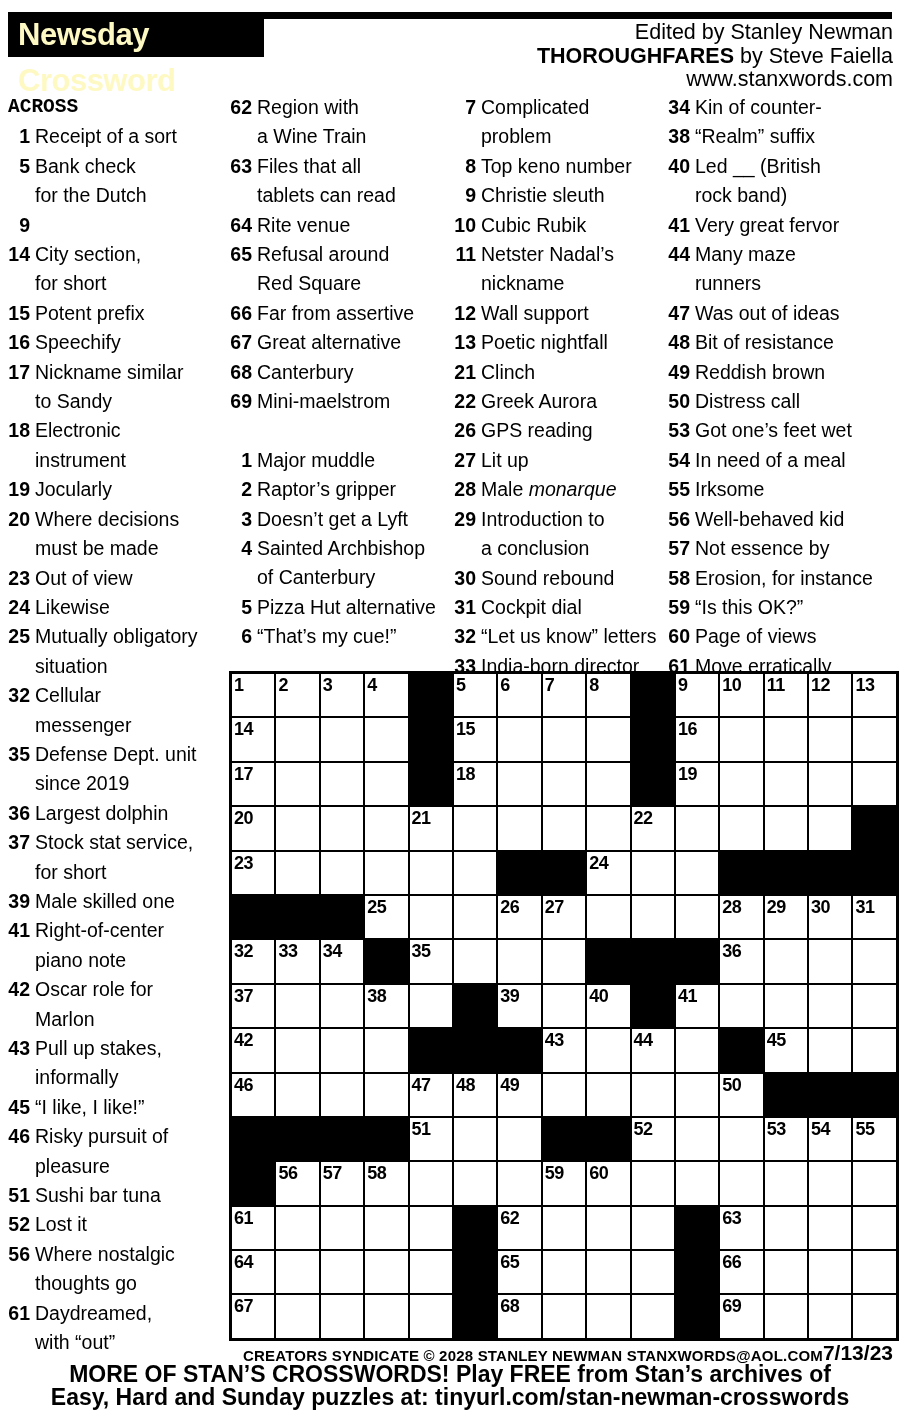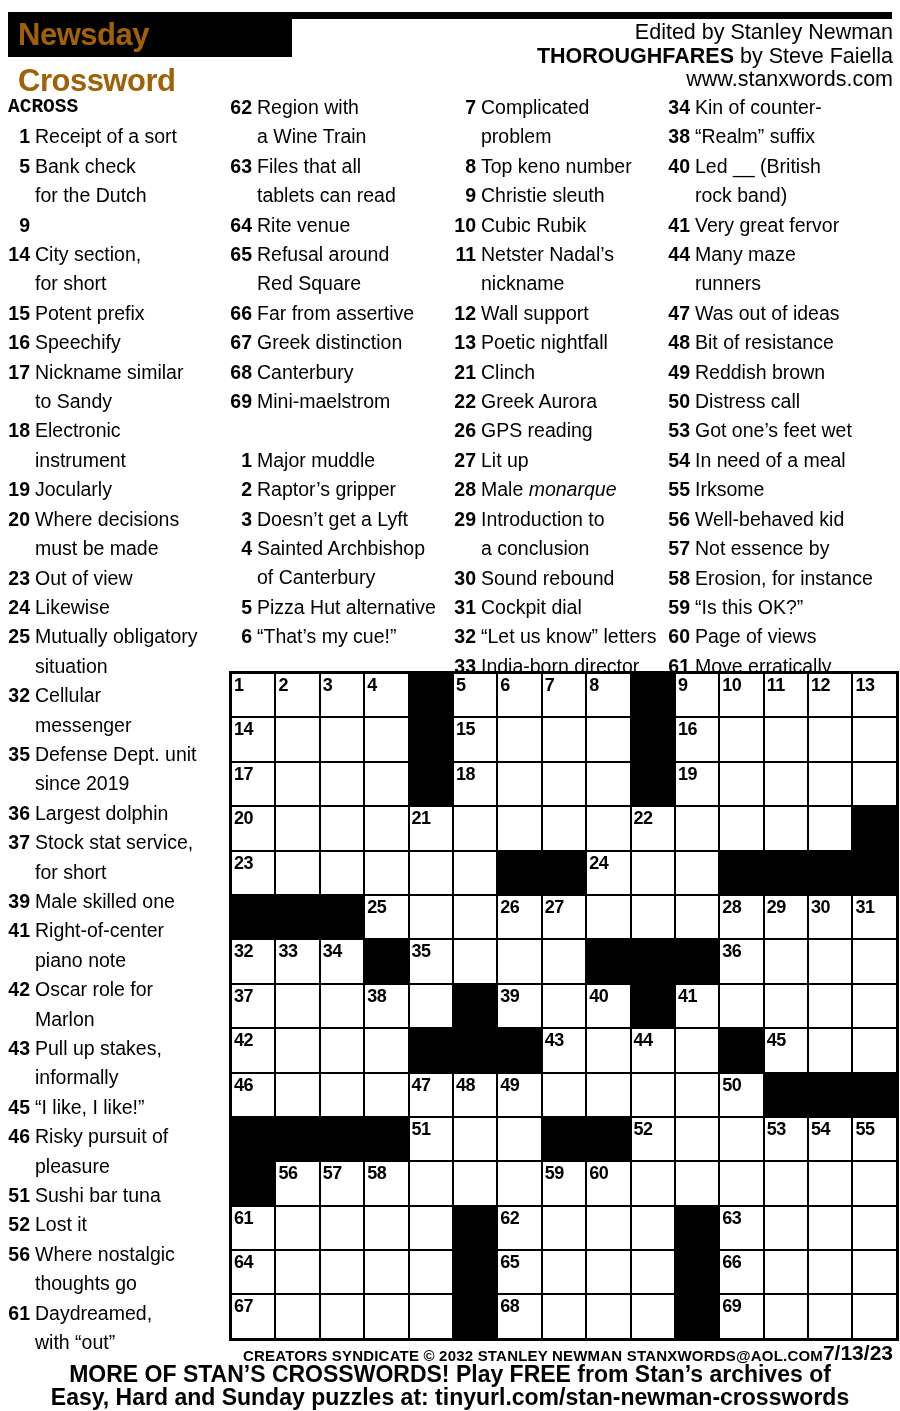--- a/index.html
+++ b/index.html
@@ -4,22 +4,22 @@
 <style>
   html,body { margin:0; padding:0; }
   body {
     width:900px; height:1411px; position:relative; overflow:hidden;
     background:#fff; color:#000;
     font-family:"Liberation Sans", sans-serif;
     -webkit-font-smoothing:antialiased;
   }
   .topbar { position:absolute; left:8px; top:12px; width:884px; height:7px; background:#000; }
   .title-box {
-    position:absolute; left:8px; top:12px; width:284px; height:45px;
-    background:#000; color:#a16207; font-weight:bold; font-size:31px;
+    position:absolute; left:8px; top:12px; width:256px; height:45px;
+    background:#000; color:#fef9c3; font-weight:bold; font-size:31px;
     line-height:46px; padding-left:10px; box-sizing:border-box; letter-spacing:-0.5px;
   }
   .header-right {
     position:absolute; right:7px; top:21px; text-align:right;
     font-size:21.5px; line-height:23.6px; white-space:nowrap;
   }
   .header-right .b { font-weight:bold; }
 
   .cluecol { position:absolute; top:93px; font-size:19.5px; line-height:29.4px; }
   #col1 { left:6px;   width:222px; }
@@ -199,21 +199,21 @@
     <div class="clue">
       <span class="cnum">65</span>
       <span class="ctext">Refusal around<br>Red Square</span>
     </div>
     <div class="clue">
       <span class="cnum">66</span>
       <span class="ctext">Far from assertive</span>
     </div>
     <div class="clue">
       <span class="cnum">67</span>
-      <span class="ctext">Greek distinction</span>
+      <span class="ctext">Great alternative</span>
     </div>
     <div class="clue">
       <span class="cnum">68</span>
       <span class="ctext">Canterbury</span>
     </div>
     <div class="clue">
       <span class="cnum">69</span>
       <span class="ctext">Mini-maelstrom</span>
     </div>
     <div class="spacer"></div>
@@ -746,16 +746,16 @@
     <div class="cell"></div>
     <div class="cell black"></div>
     <div class="cell">
       <span class="num">69</span>
     </div>
     <div class="cell"></div>
     <div class="cell"></div>
     <div class="cell"></div>
   </div>
 
-<div class="copyright">CREATORS SYNDICATE © 2032 STANLEY NEWMAN  STANXWORDS@AOL.COM</div>
+<div class="copyright">CREATORS SYNDICATE © 2028 STANLEY NEWMAN  STANXWORDS@AOL.COM</div>
 <div class="pdate">7/13/23</div>
 <div class="promo" id="promo1">MORE OF STAN’S CROSSWORDS!  Play FREE from Stan’s archives of</div>
 <div class="promo" id="promo2">Easy, Hard and Sunday puzzles at: tinyurl.com/stan-newman-crosswords</div>
 
 </body></html>

